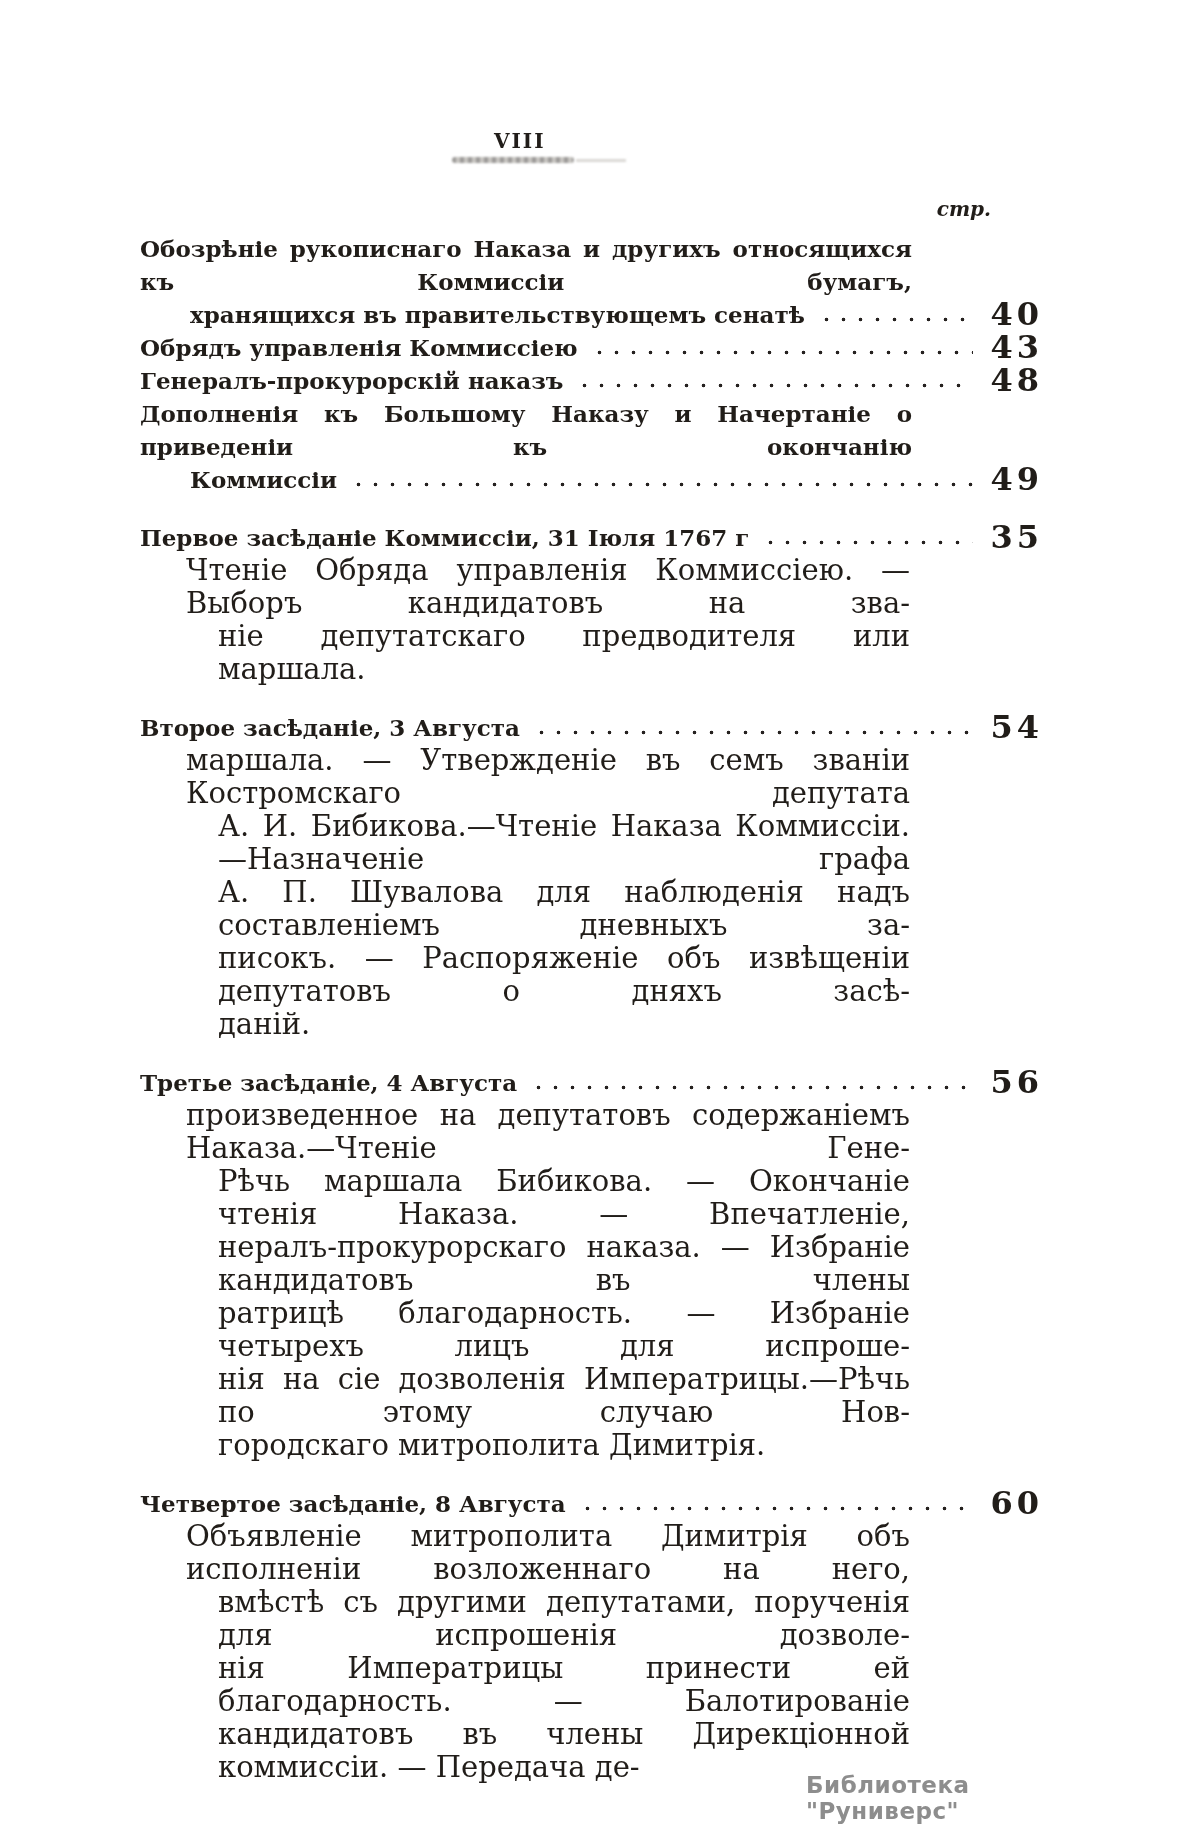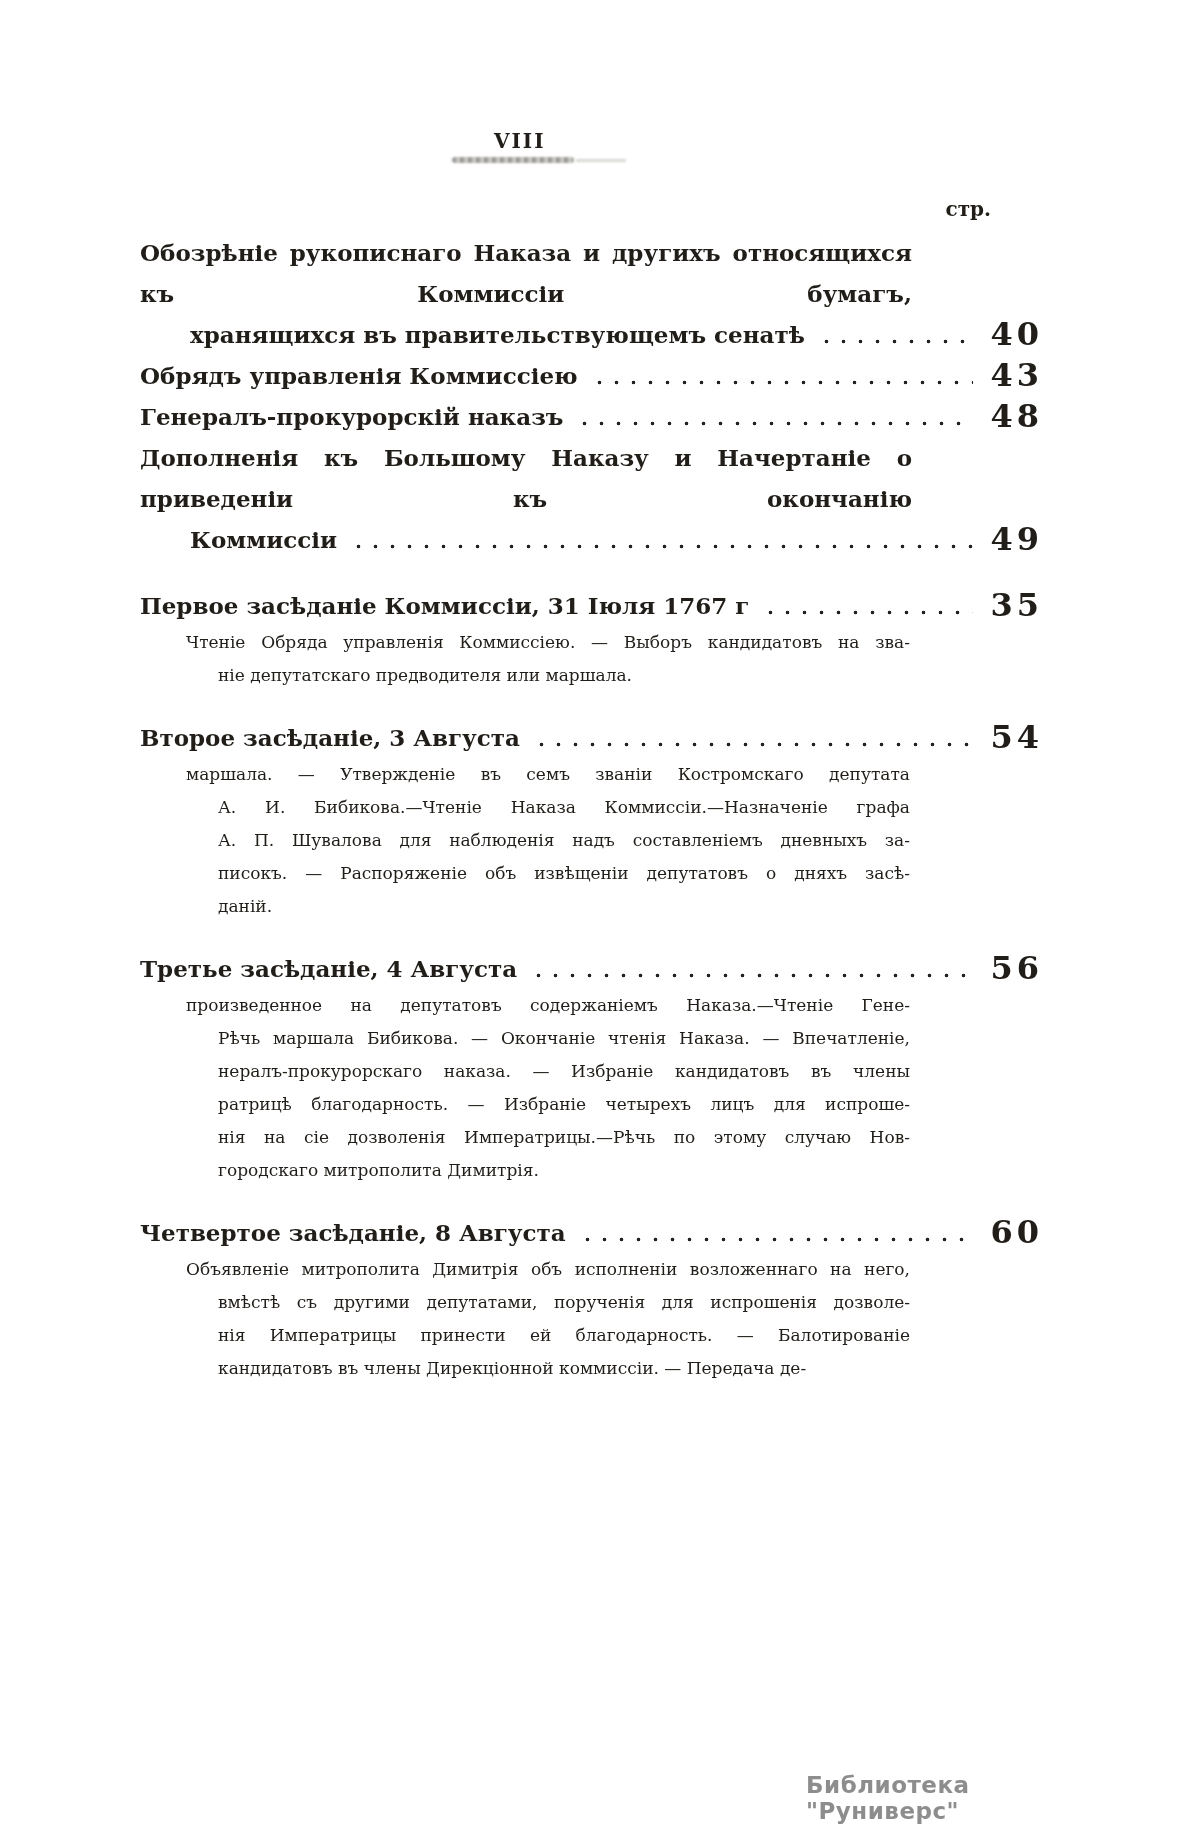--- a/index.html
+++ b/index.html
@@ -21,46 +21,46 @@
     background:repeating-linear-gradient(90deg,#4e4a46 0 4px,#9a968f 4px 8px);
     opacity:.55; filter:blur(1.1px); border-radius:3px;
   }
   .smudge-tail {
     position:absolute; left:576px; top:159px; width:50px; height:3px;
     background:#b8b4ae; opacity:.5; filter:blur(1px);
   }
   .content { position:absolute; left:140px; top:196px; width:903px; }
   .col-label {
     text-align:right; padding-right:52px;
-    font-weight:700; font-size:20px;
+    font-style:italic; font-weight:700; font-size:20px;
     line-height:26px; margin-bottom:10px;
   }
   .entry { margin:0; }
   .entry.spaced { margin-top:25px; }
-  .t-line, .t-row { font-weight:700; font-size:23px; line-height:41px; }
+  .t-line, .t-row { font-weight:700; font-size:23px; line-height:33px; }
   .t-line.full {
     width:772px;
     text-align:justify; text-align-last:justify;
   }
   .t-row { display:flex; align-items:stretch; }
   .t-row .t-text { white-space:nowrap; }
   .t-row.indent1 { margin-left:50px; }
   .leader {
     flex:1 1 auto; min-width:24px;
     margin:0 10px 0 9px;
     background-image:radial-gradient(circle, #262220 1.6px, transparent 2.1px);
     background-size:17px 7px;
     background-repeat:repeat-x;
     background-position:4px 70%;
   }
   .pagenum {
     font-weight:700; font-size:32px; letter-spacing:4px;
     min-width:60px; text-align:right; white-space:nowrap;
   }
-  .desc { font-size:17px; font-weight:400; line-height:33px; margin-left:46px; width:724px; }
+  .desc { font-size:29px; font-weight:400; line-height:33px; margin-left:46px; width:724px; }
   .desc .dline { margin-left:32px; width:692px; text-align:justify; text-align-last:justify; }
   .desc .dline:first-child { margin-left:0; width:724px; }
   .desc .dline:last-child { text-align-last:left; }
   .watermark {
     position:absolute; left:806px; top:1772px;
     font-family:"DejaVu Sans","Liberation Sans",sans-serif;
     font-weight:700; font-size:23px; color:#8d8d8d;
     letter-spacing:0.5px;
   }
 </style>

